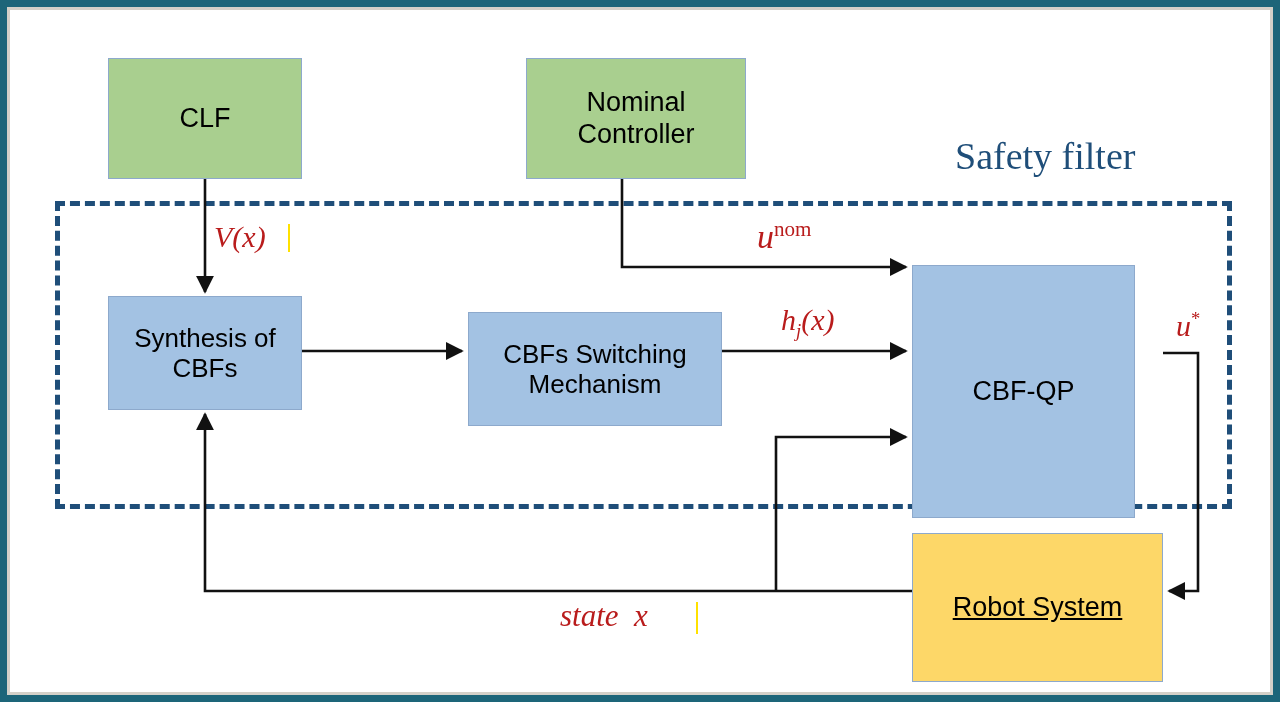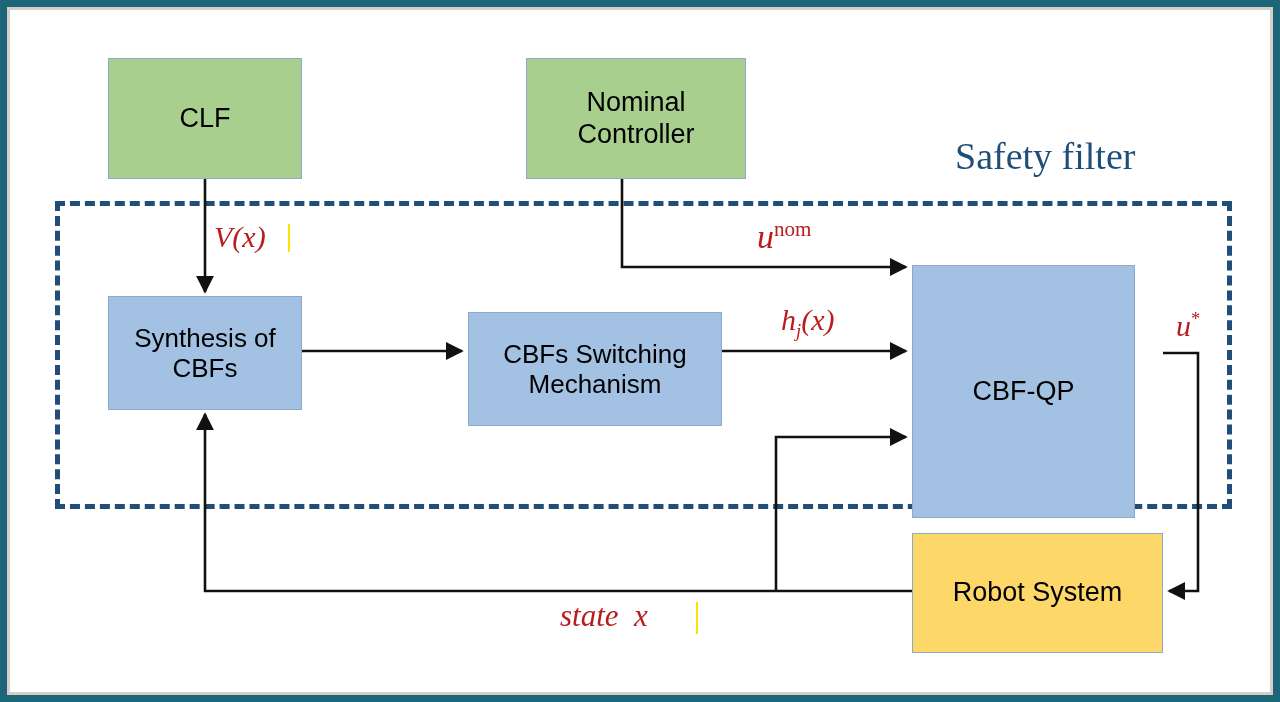--- a/index.html
+++ b/index.html
@@ -128,21 +128,21 @@
 
     <div class="box blue" style="left:468px; top:312px; width:254px; height:114px; font-size:26px;">
       <span>CBFs Switching
 Mechanism</span>
     </div>
 
     <div class="box blue" style="left:912px; top:236px; width:223px; height:253px; font-size:27px;margin-top:29px;">
       <span>CBF-QP</span>
     </div>
 
-    <div class="box yellow" style="left:912px; top:533px; width:251px; height:120px; font-size:27px;">
+    <div class="box yellow" style="left:912px; top:533px; width:251px; height:149px; font-size:27px;text-decoration:underline;">
       <span>Robot System</span>
     </div>
 
     <svg class="wires" viewBox="0 0 1280 702" xmlns="http://www.w3.org/2000/svg">
       <defs>
         <marker id="arrow" viewBox="0 0 10 10" refX="9" refY="5" markerWidth="7" markerHeight="7" orient="auto-start-reverse">
           <path d="M 0 0 L 10 5 L 0 10 z" fill="#111111"></path>
         </marker>
       </defs>
 

